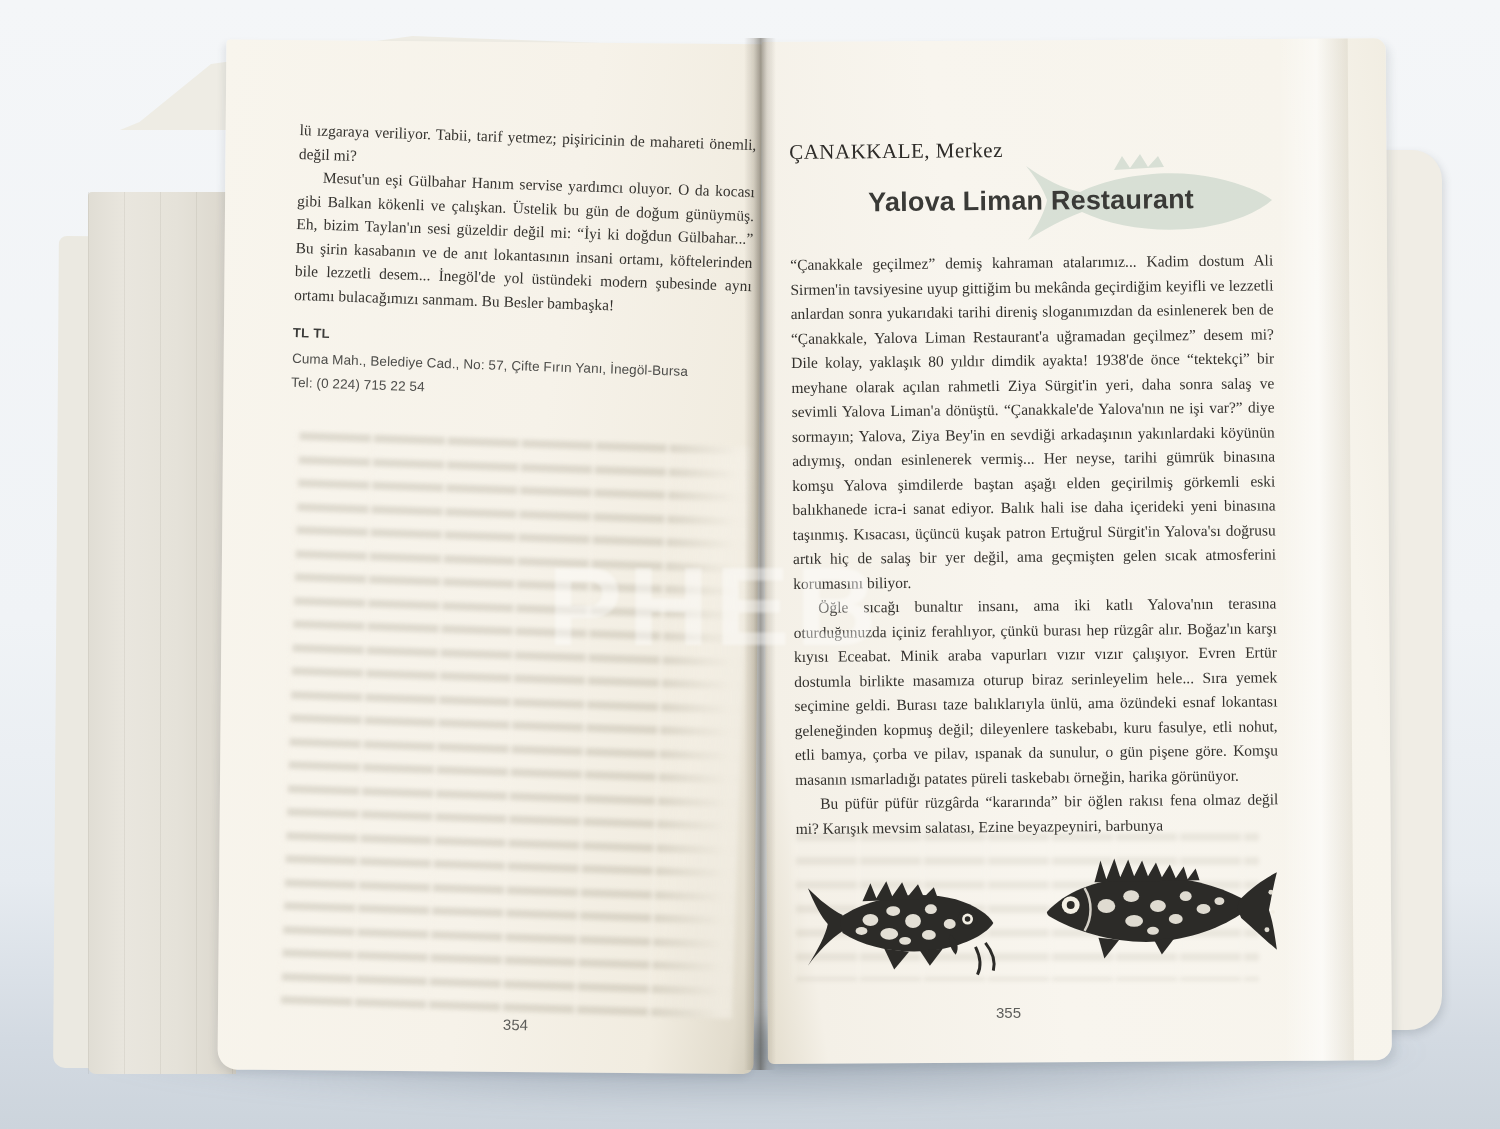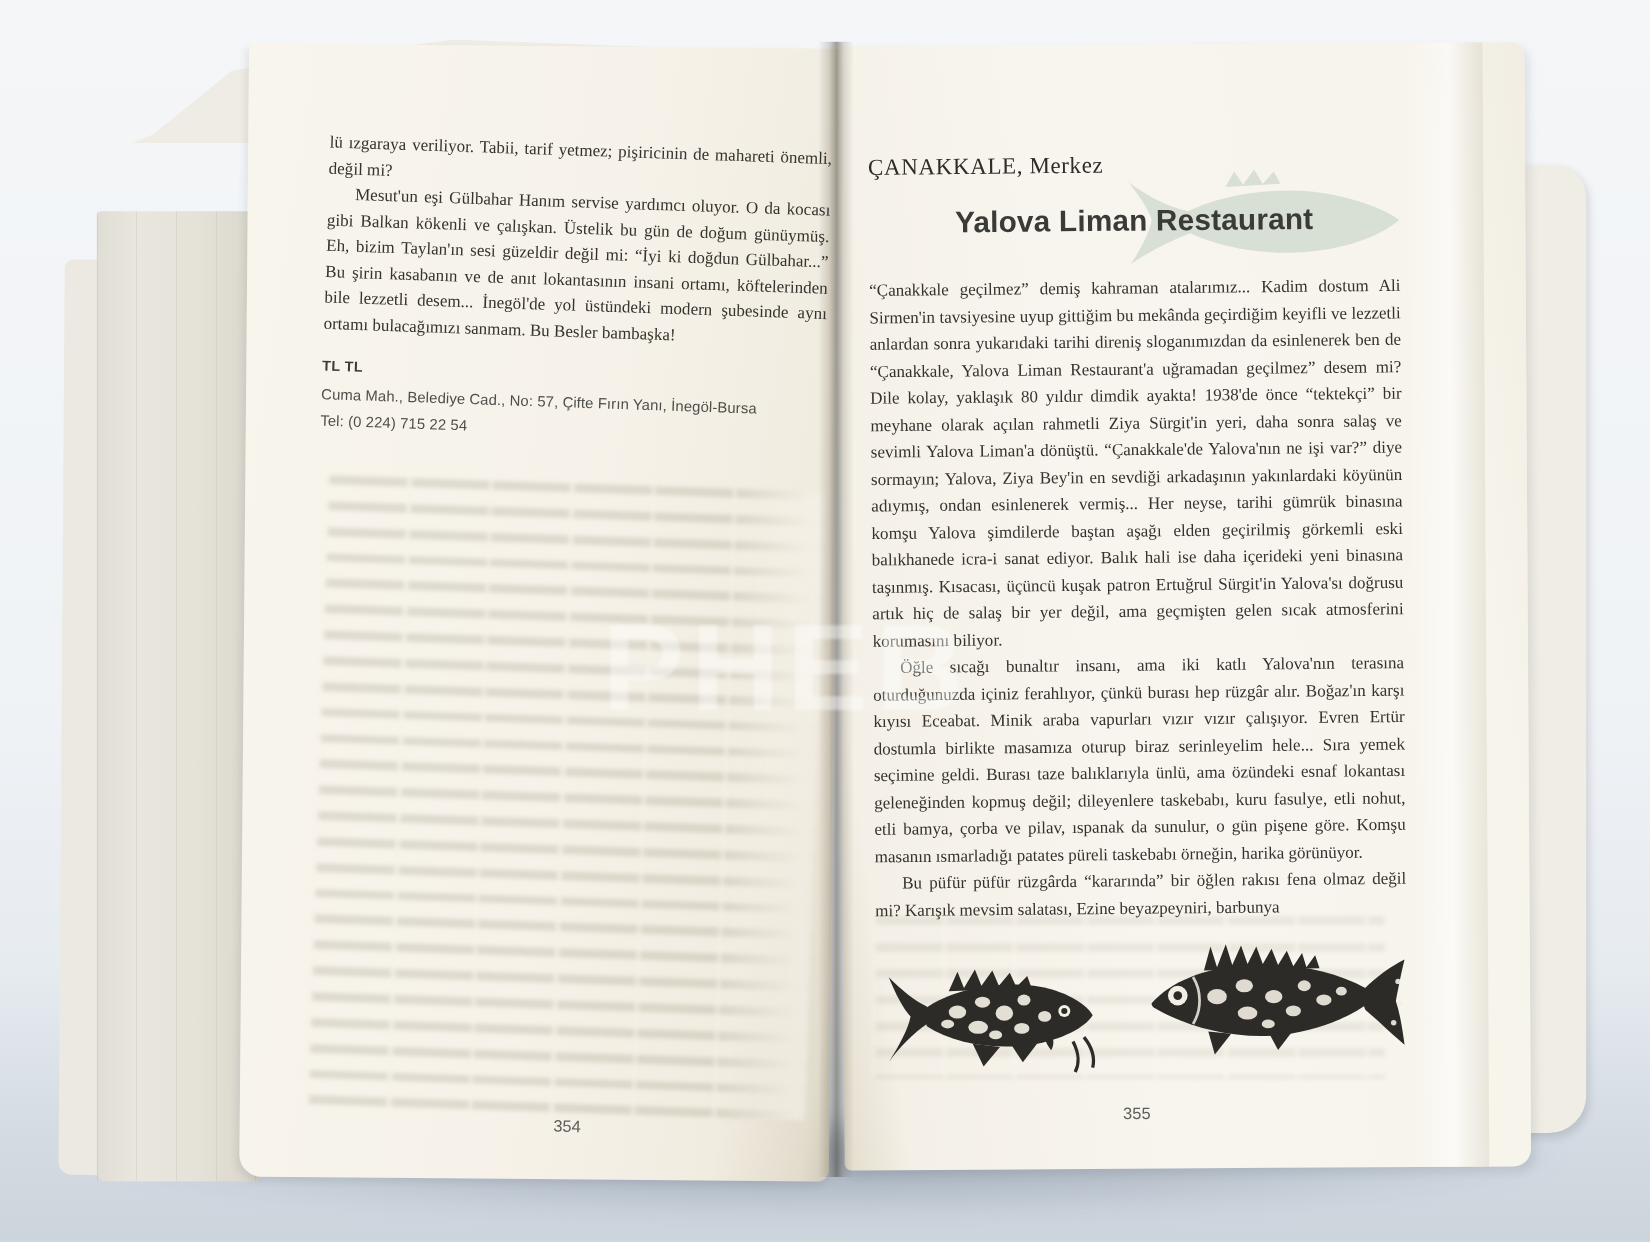--- a/index.html
+++ b/index.html
@@ -71,21 +71,21 @@
   .section-header{font-size:21px;color:#2e2c29;letter-spacing:.5px;}
   .title{
     font-family:"Liberation Sans",sans-serif;font-weight:bold;font-size:27px;color:#3a3a37;
     text-align:center;margin:26px 0 0 0;letter-spacing:.2px;
   }
   .body-start{margin-top:38px !important;}
   .page-number{
     position:absolute;font-family:"Liberation Sans",sans-serif;font-size:15px;color:#5e5e5b;z-index:6;
   }
   .pn-left{left:503px;top:1016px;transform:rotate(1.5deg);}
-  .pn-right{left:1021px;top:1004px;}
+  .pn-right{left:996px;top:1004px;}
   
   .ghost{position:absolute;filter:blur(2px);z-index:3;}
   .ghost-left{
     left:297px;top:432px;width:454px;height:572px;opacity:.6;
     transform:rotate(1.9deg);transform-origin:0 0;
     background-image:
       repeating-linear-gradient(to right,rgba(246,242,233,.9) 0 3px,transparent 3px 74px),
       linear-gradient(to right,transparent 82%,rgba(246,242,233,.95) 97%),
       repeating-linear-gradient(to bottom,rgba(124,116,94,.32) 0 8px,transparent 8px 23.5px);
   }

